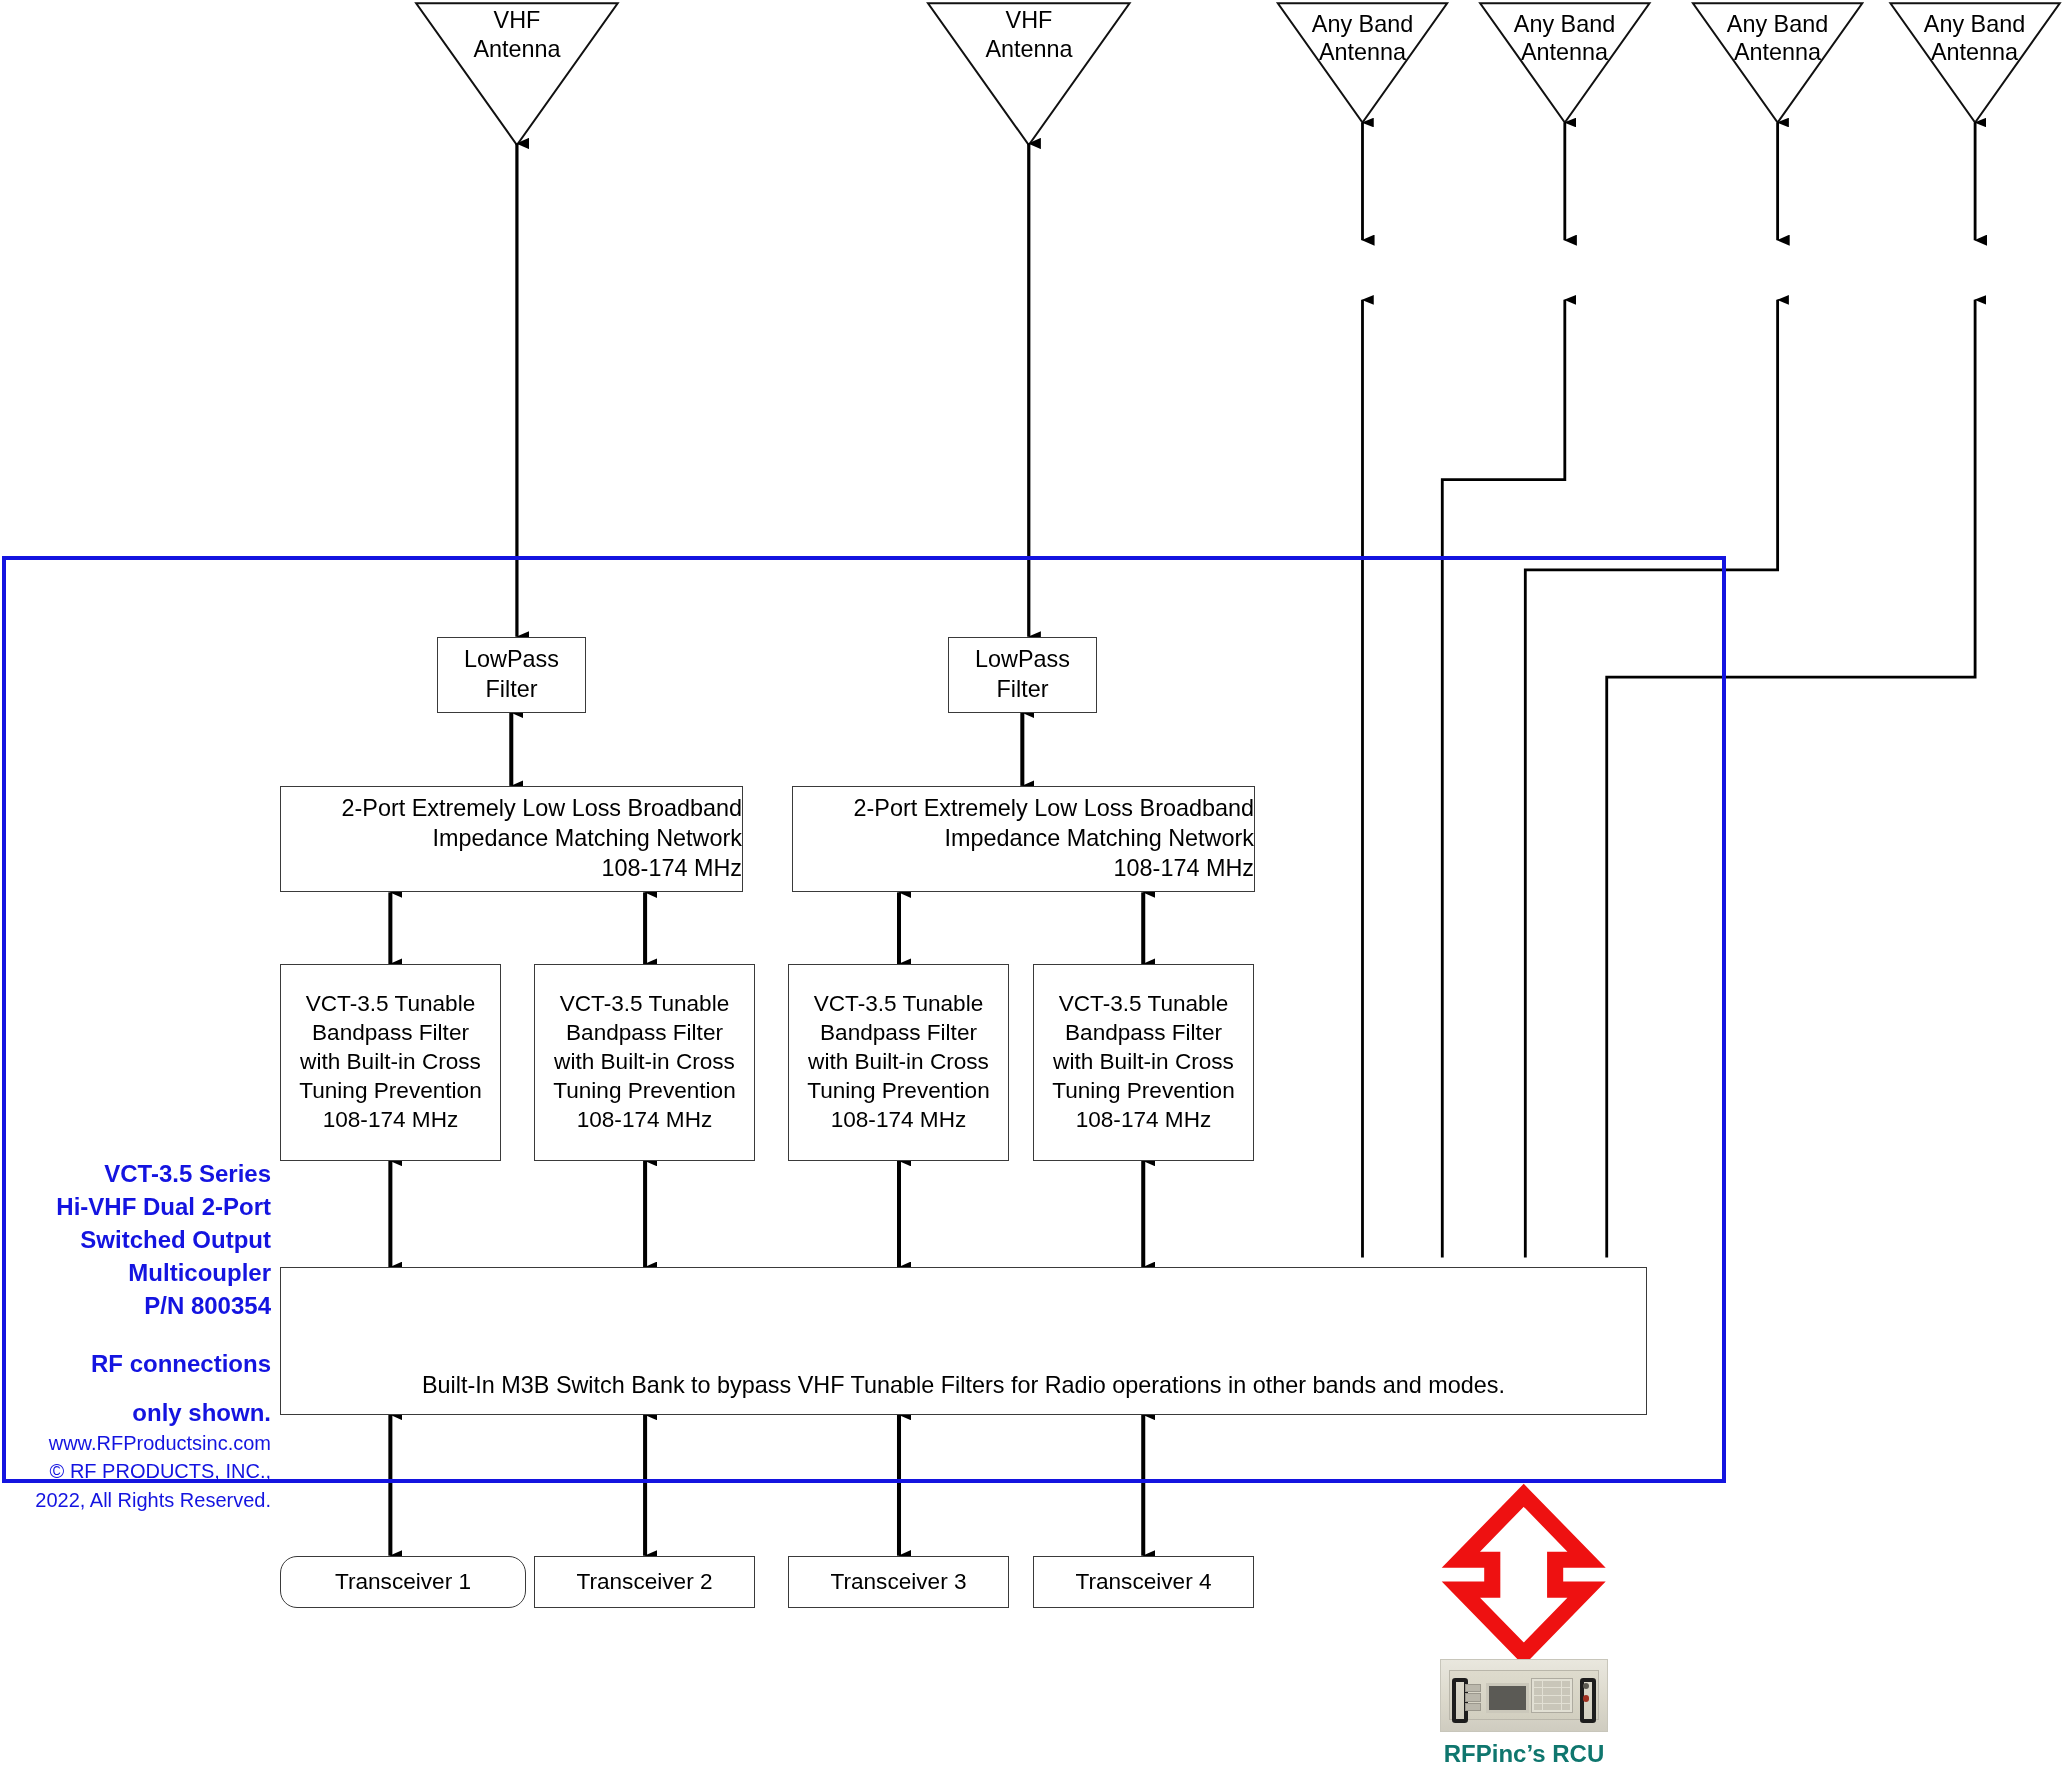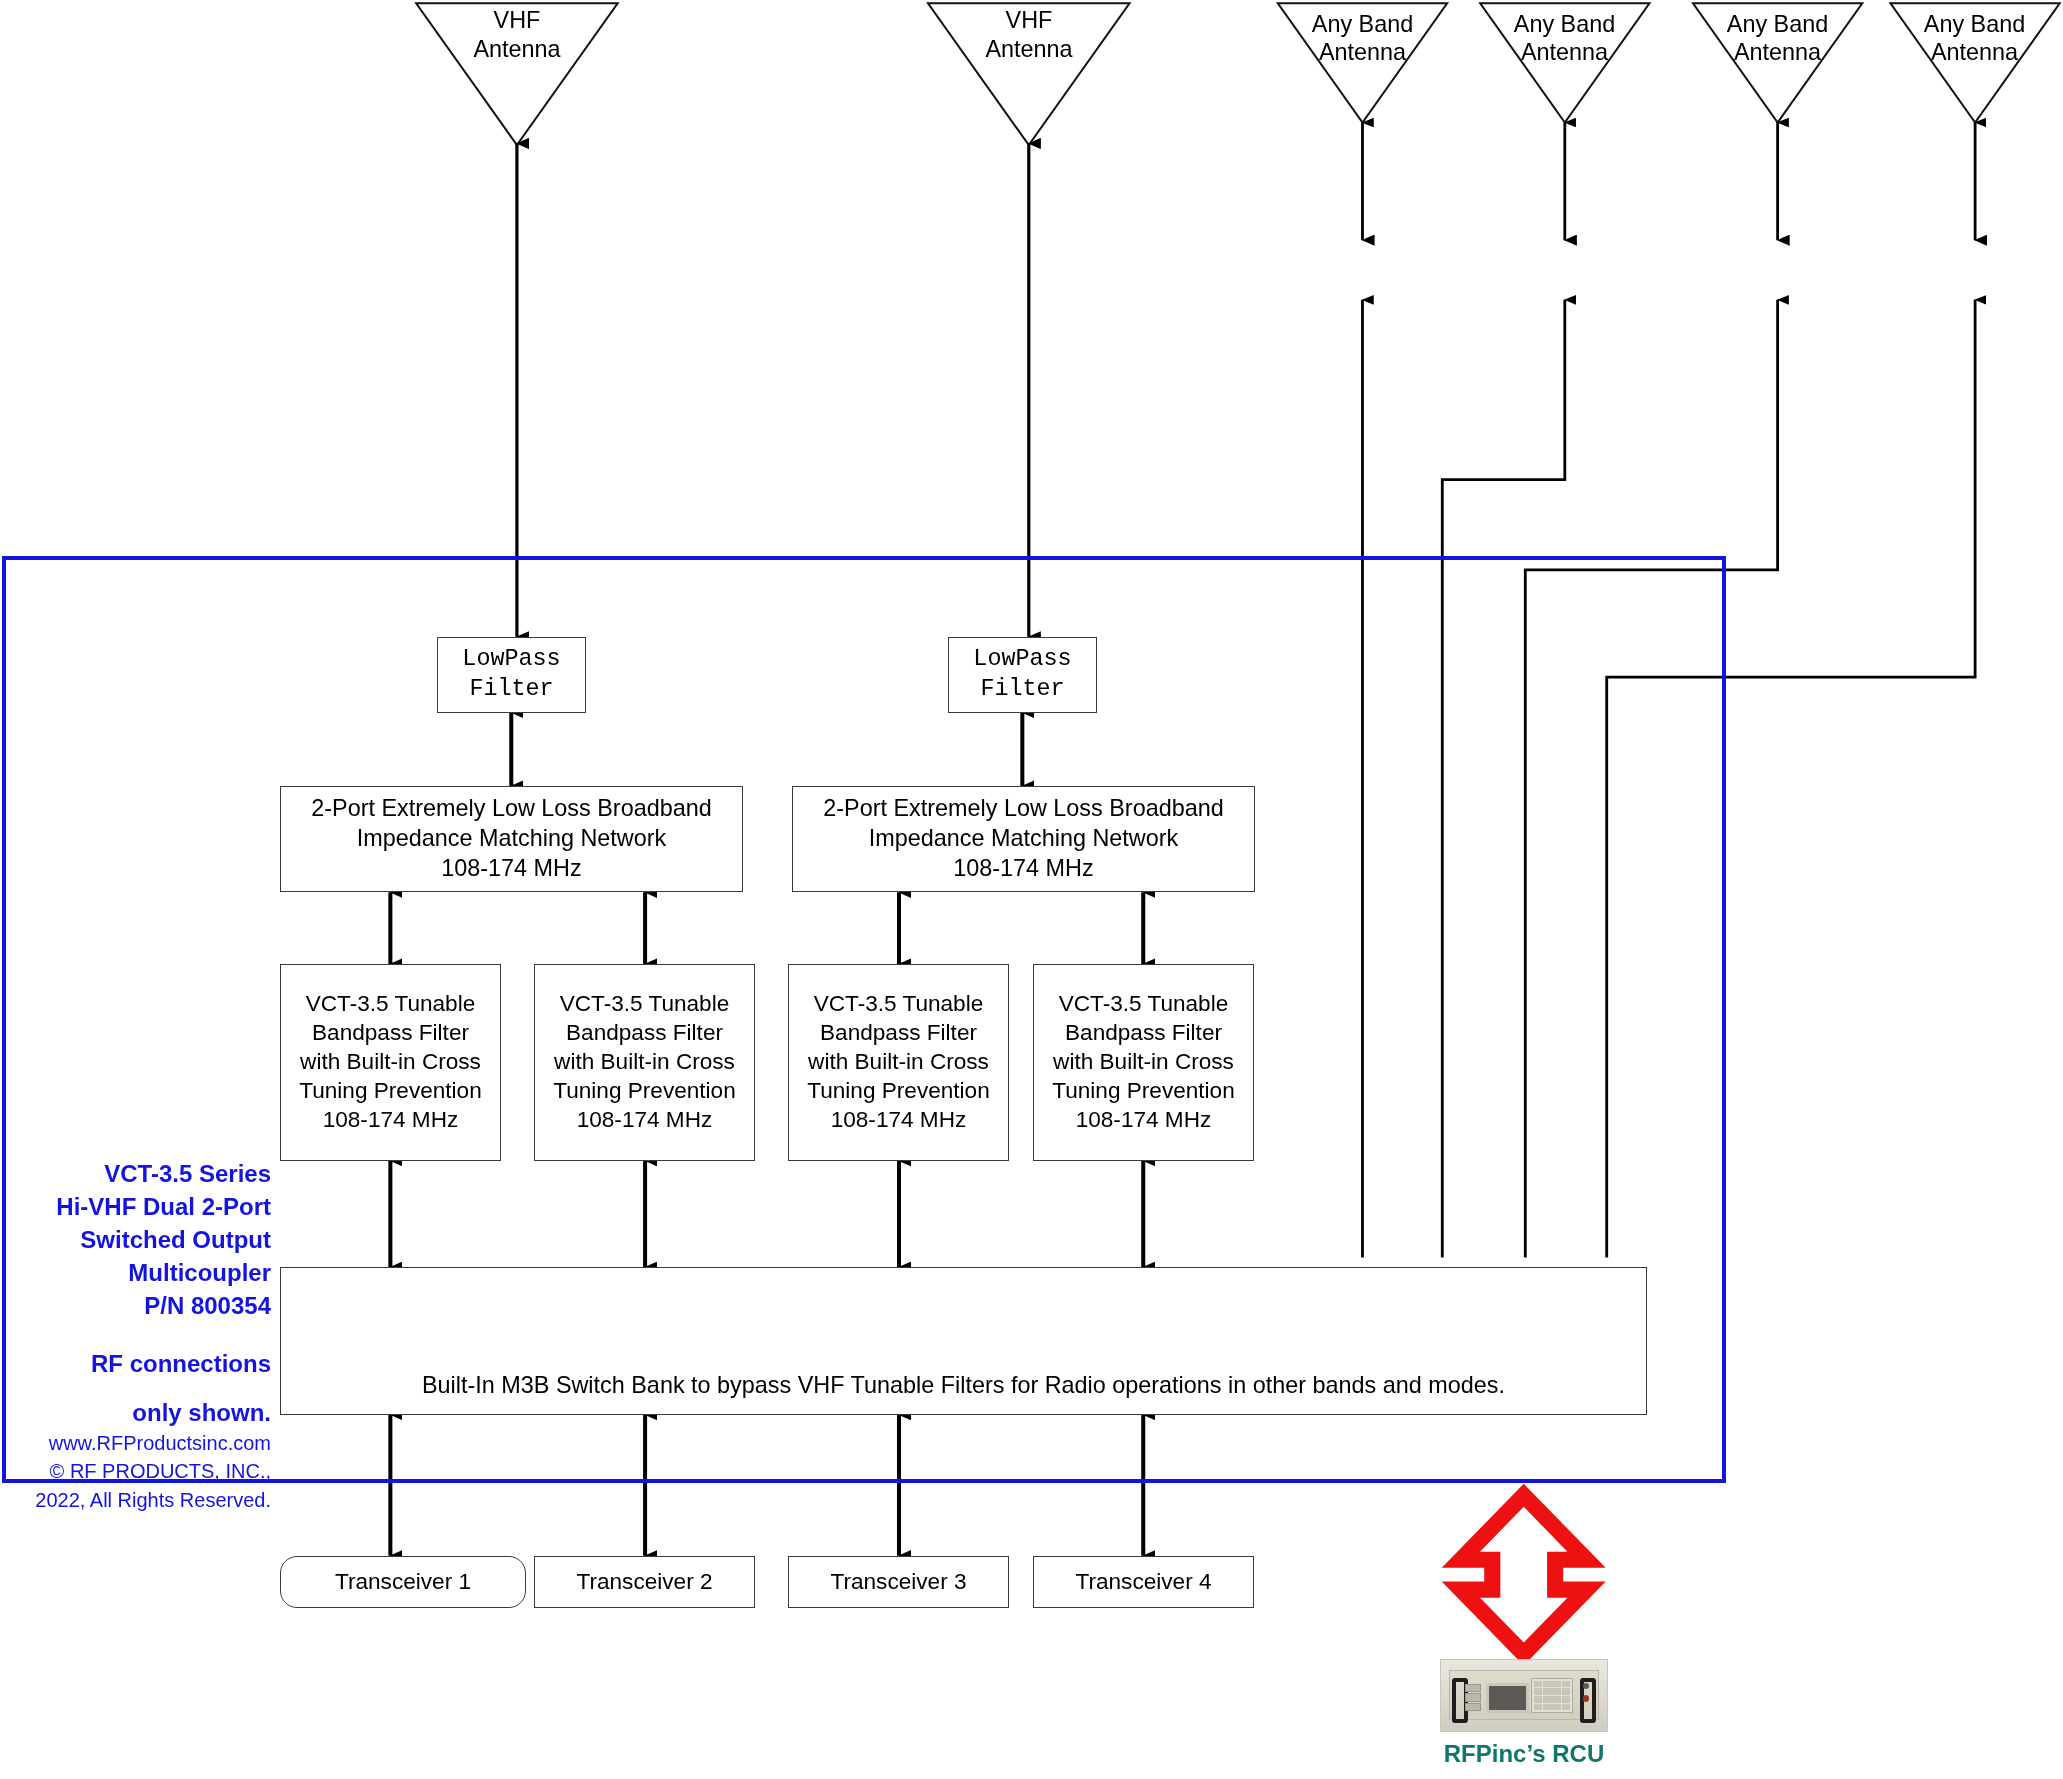--- a/index.html
+++ b/index.html
@@ -44,22 +44,22 @@
   .ant-label {
     position: absolute;
     text-align: center;
     font-size: 23.4px;
     color: #000;
     line-height: 1.22;
     z-index: 5;
     pointer-events: none;
   }
 
-  .box-lpf { font-size: 23.4px; font-family: Liberation Mono, monospace; }
-  .box-imn { font-size: 23.4px; }
+  .box-lpf { font-size: 23.4px; }
+  .box-imn { font-size: 23.4px; align-items: flex-end; }
   .box-vct { font-size: 22.6px; }
   .box-trx { font-size: 22.6px; }
   .box-other { font-size: 23.4px; }
 
   .switchbank {
     position: absolute;
     box-sizing: border-box;
     border: 1.6px solid #3a3a3a;
     background: #ffffff;
     z-index: 4;

